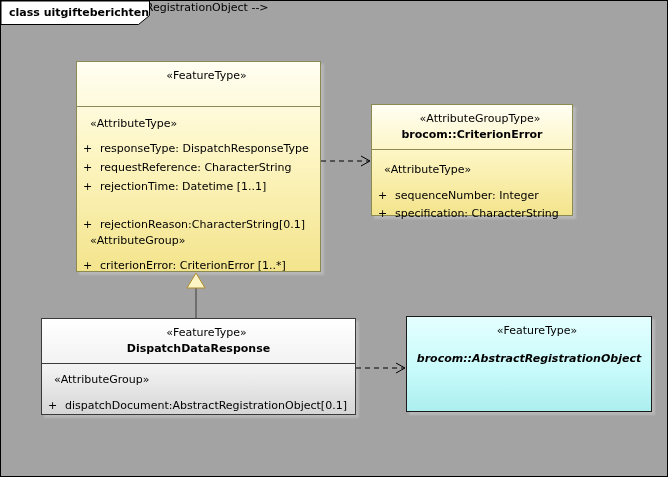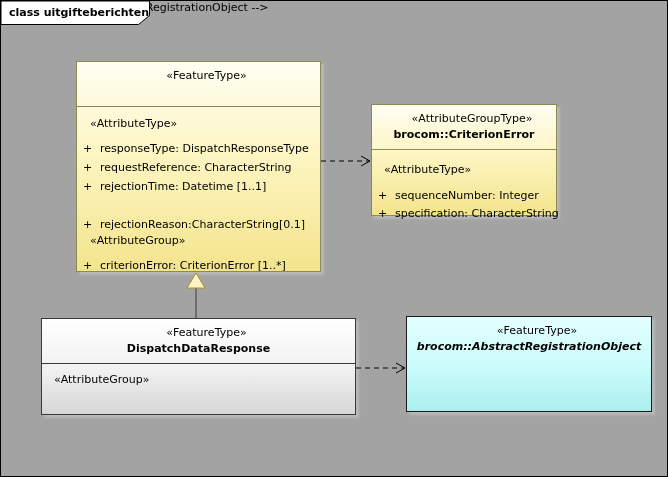--- a/index.html
+++ b/index.html
@@ -24,21 +24,21 @@
     border-color:#3a3a3a;
     box-shadow:3px 3px 2px #b8b8b8;
   }
   .cyan-box {
     background:linear-gradient(to bottom, #e4ffff 0%, #c9fbfb 55%, #aceeee 100%);
     border-color:#1a1a1a;
     box-shadow:3px 3px 2px #b8b8b8;
   }
   .stereo { position:absolute; left:16px; right:0; text-align:center; white-space:nowrap; }
   .cls-name { position:absolute; left:0; right:0; text-align:center; font-weight:bold; white-space:nowrap; }
-  .italic { font-style:italic; }
+  .italic { font-style:italic;margin-top:12px; }
   .sep { position:absolute; left:0; right:0; border-top:1px solid #8a8a52; }
   .sep-dark { border-top-color:#3a3a3a; }
   .sec-header { position:absolute; white-space:nowrap; }
   .attr-row { position:absolute; left:6px; right:2px; white-space:nowrap;margin-top:6px; }
   .vis { display:inline-block; width:17px; }
   svg.connector, svg.frame-tab-shape { position:absolute; overflow:visible; }
 </style>
 </head>
 <body>
 
@@ -69,39 +69,42 @@
       <span class="vis">+</span><span>rejectionReason:CharacterString[0.1]</span>
     </div>
 
     <div class="sec-header" style="top:172px;left:13px">«AttributeGroup»</div>
     <div class="attr-row" style="top:191px">
       <span class="vis">+</span><span>criterionError: CriterionError [1..*]</span>
     </div>
   </div>
 
   
-  <div class="uml-class yellow" style="left:370px;top:103px;width:186px;height:112px">
+  <div class="uml-class yellow" style="left:370px;top:103px;width:202px;height:112px">
     <div class="stereo" style="top:7px">«AttributeGroupType»</div>
     <div class="cls-name" style="top:23px">brocom::CriterionError</div>
     <div class="sep" style="top:44px"></div>
     <div class="sec-header" style="top:58px;left:12px">«AttributeType»</div>
     <div class="attr-row" style="top:78px">
       <span class="vis">+</span><span>sequenceNumber: Integer</span>
     </div>
     <div class="attr-row" style="top:96px">
       <span class="vis">+</span><span>specification: CharacterString</span>
     </div>
   </div>
 
   
   <div class="uml-class white-box" style="left:40px;top:317px;width:315px;height:97px">
     <div class="stereo" style="top:7px">«FeatureType»</div>
     <div class="cls-name" style="top:23px">DispatchDataResponse</div>
     <div class="sep sep-dark" style="top:44px"></div>
     <div class="sec-header" style="top:54px;left:12px">«AttributeGroup»</div>
+    <div class="attr-row" style="top:74px">
+      <span class="vis">+</span><span>dispatchDocument:AbstractRegistrationObject[0.1]</span>
+    </div>
   </div>
 
   
   <div class="uml-class cyan-box" style="left:405px;top:315px;width:246px;height:96px">
     <div class="stereo" style="top:7px">«FeatureType»</div>
     <div class="cls-name italic" style="top:23px">brocom::AbstractRegistrationObject</div>
   </div>
 
    CriterionError --&gt;
   <svg class="connector" style="left:320px;top:150px" width="50" height="20">

